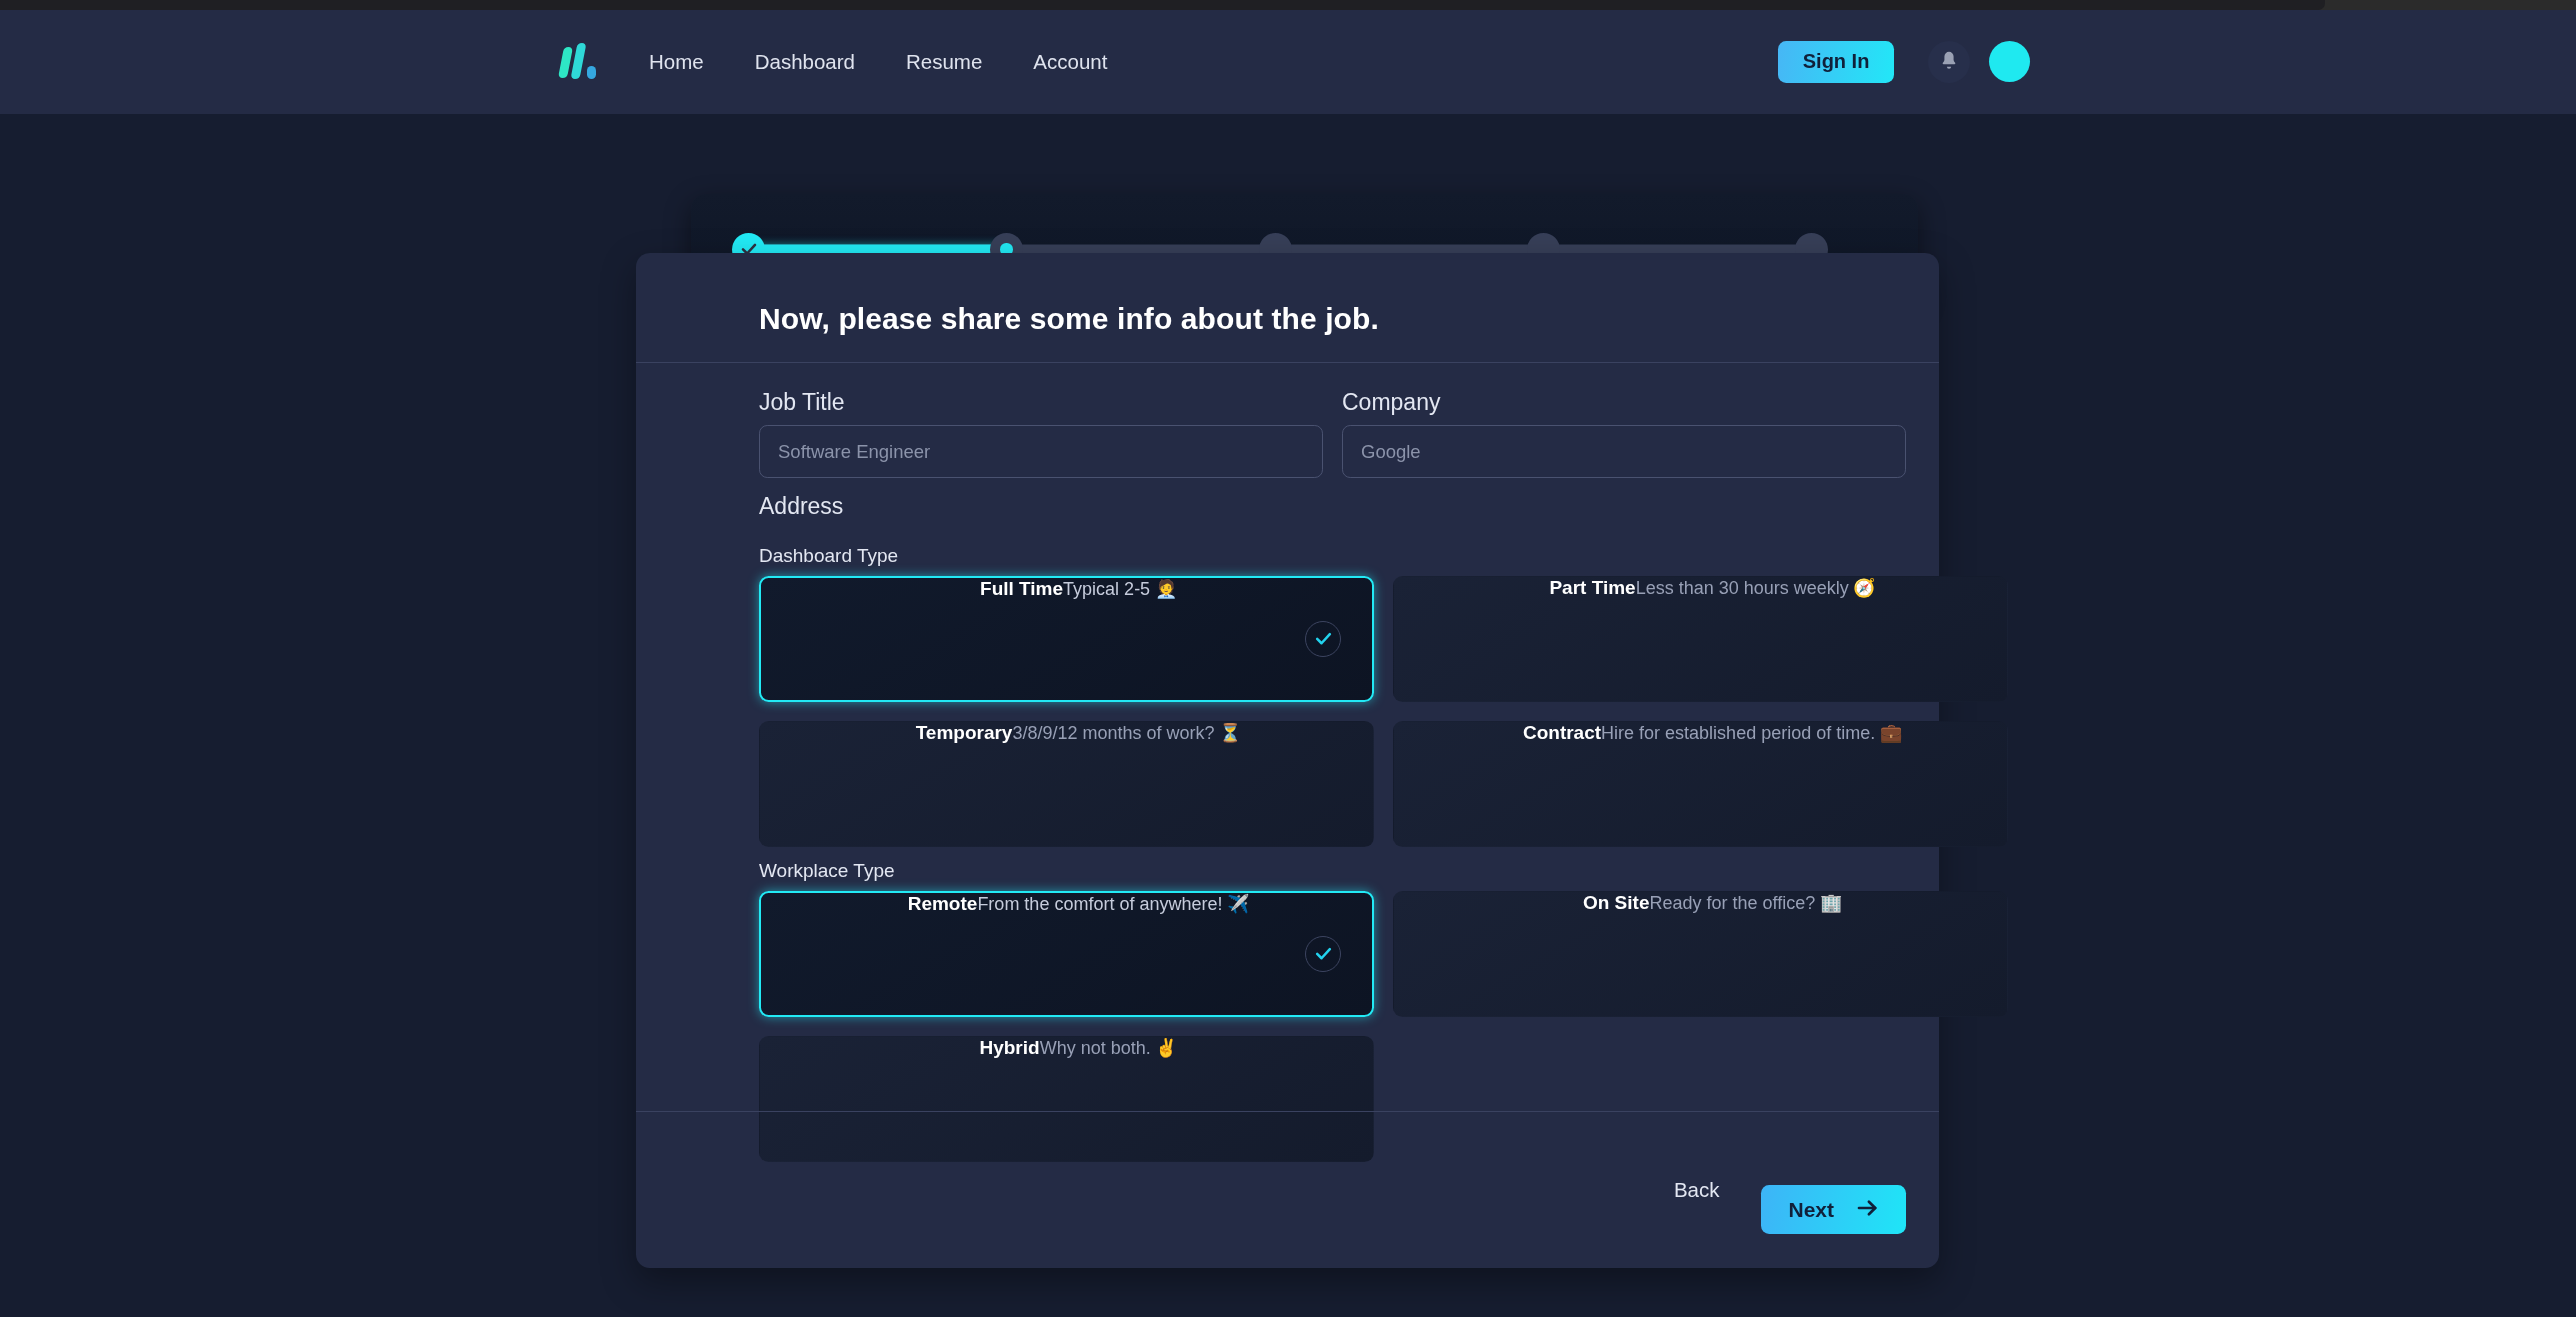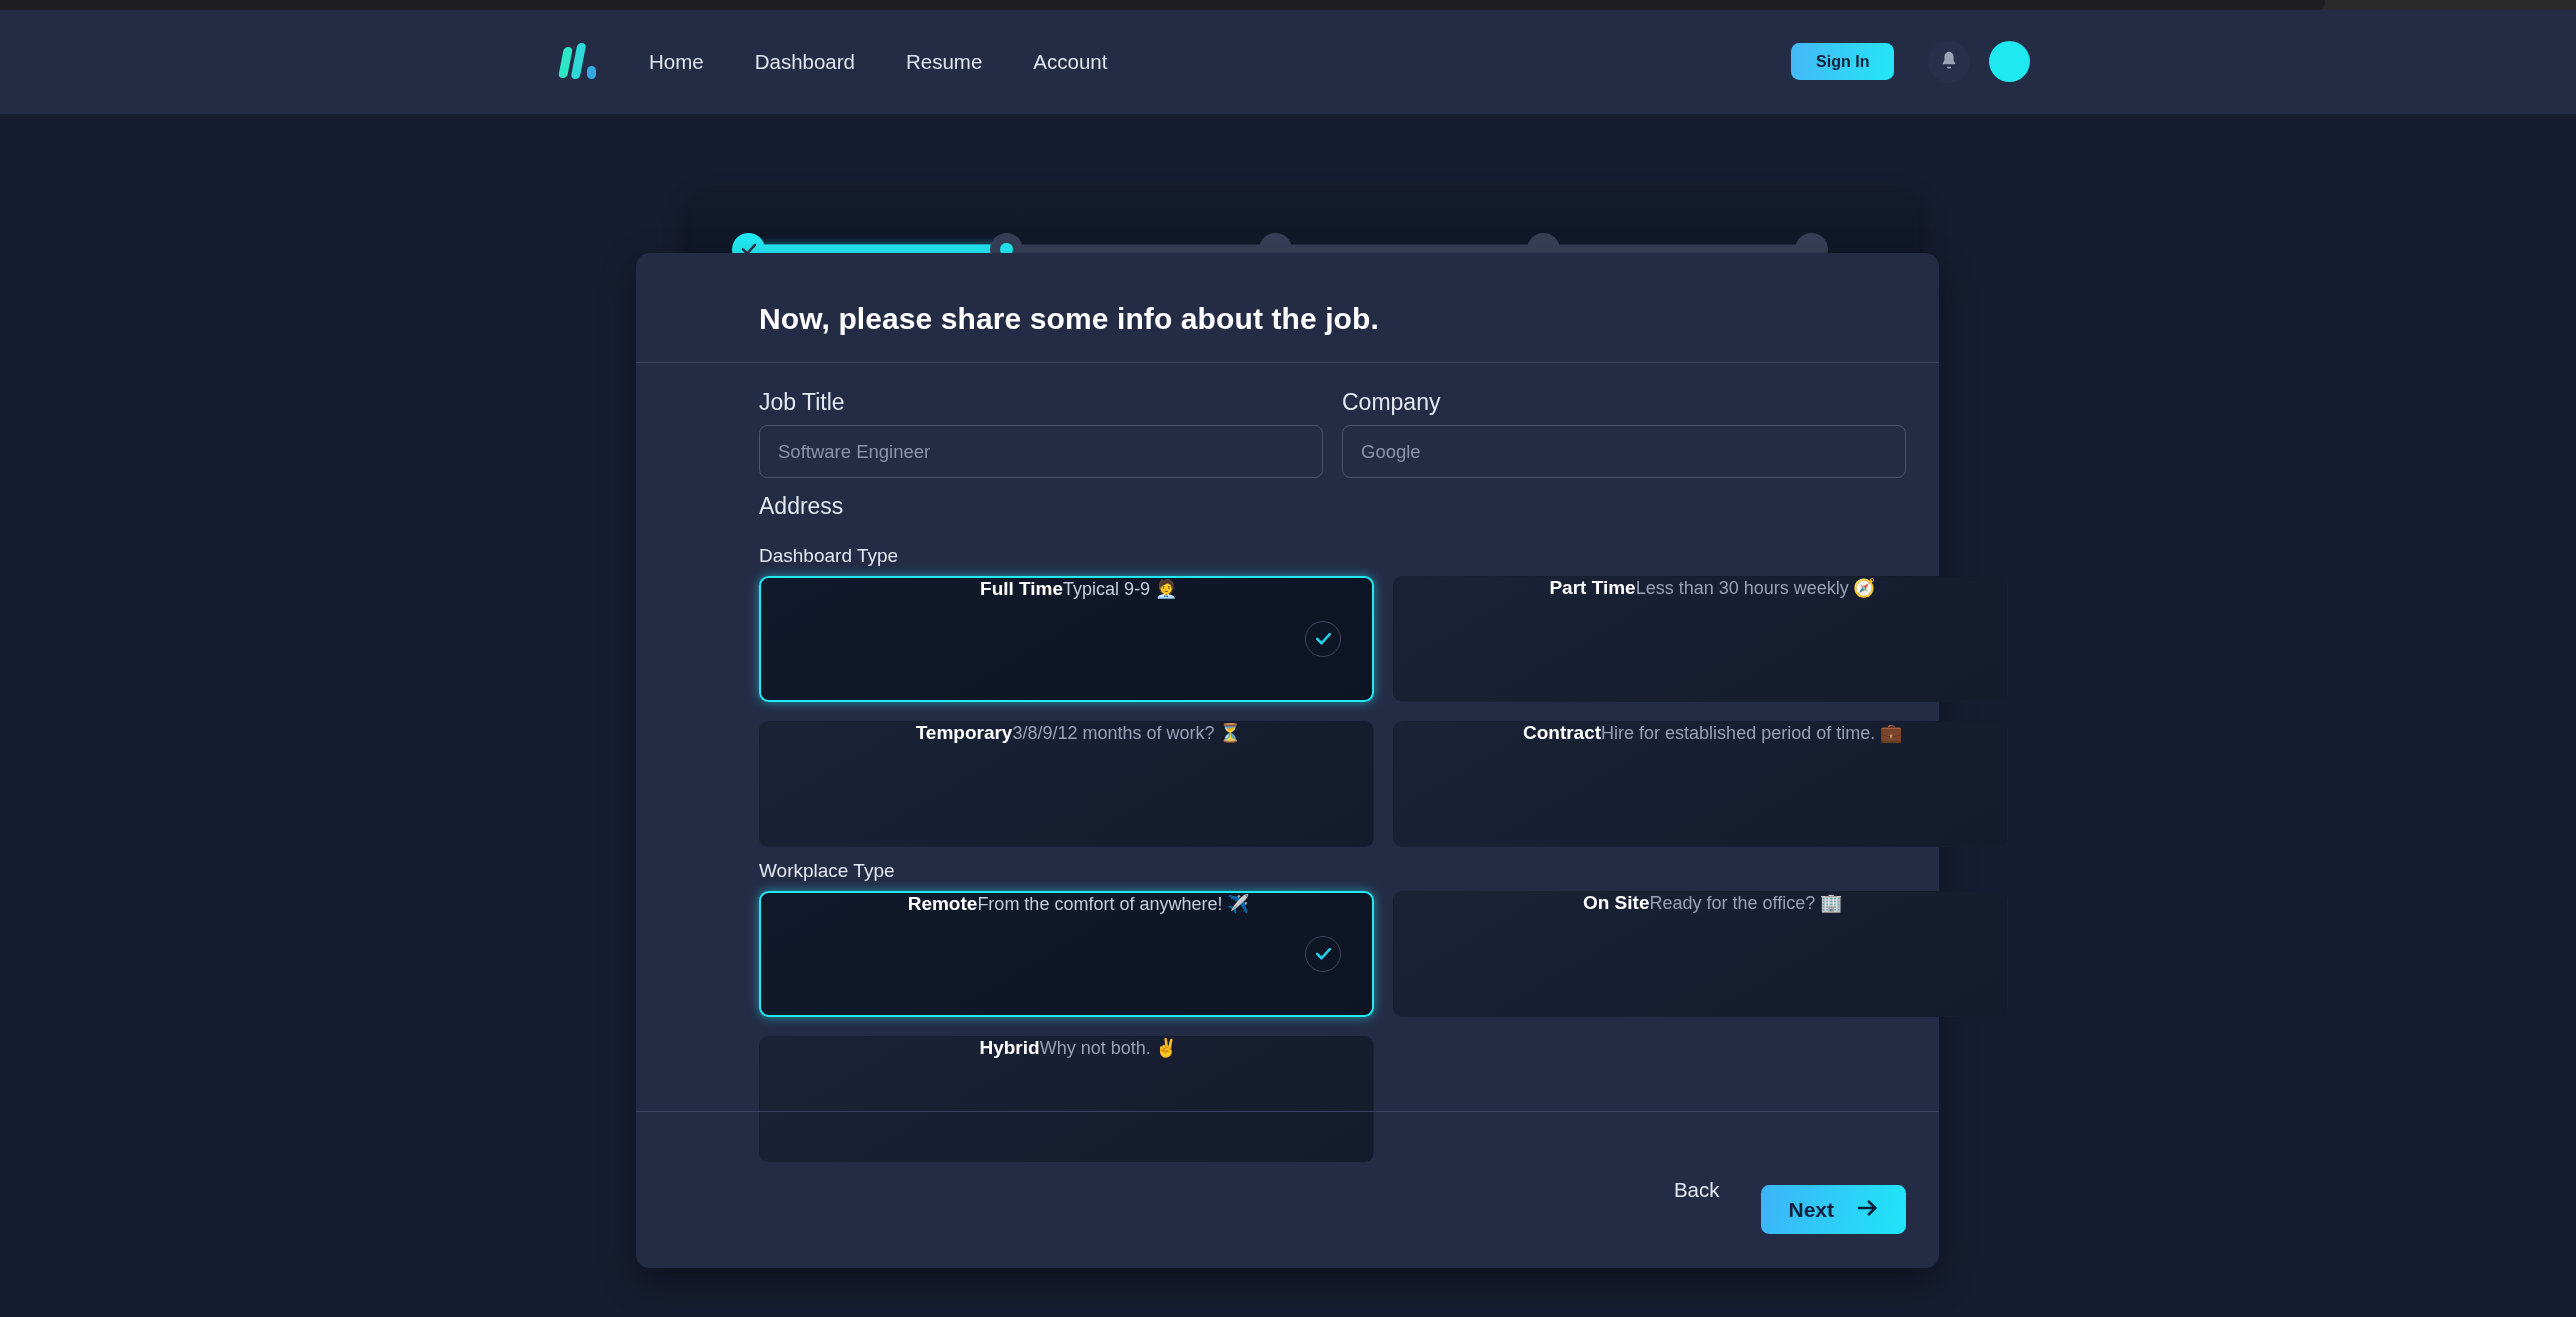--- a/index.html
+++ b/index.html
@@ -73,21 +73,21 @@
 
   .nav-right {
     margin-left: auto;
     margin-right: 546px;
     display: flex;
     align-items: center;
   }
   .signin-btn {
     background: linear-gradient(100deg, #47b6f5 0%, #22e7f7 100%);
     color: #10203a;
-    font-size: 16px;
+    font-size: 20px;
     font-weight: bold;
     border: none;
     border-radius: 8.2px;
     padding: 9.6px 24.6px;
     cursor: pointer;
     white-space: nowrap;
   }
   .bell-wrap {
     width: 42px; height: 42px;
     border-radius: 50%;
@@ -394,21 +394,21 @@
       <div class="field full">
         <label class="field-label">Address</label>
       </div>
     </div>
 
     <div class="section-label">Dashboard Type</div>
     <div class="opt-grid">
 
       <div class="opt-card selected">
         <div class="opt-title">Full Time</div>
-        <div class="opt-sub">Typical 9-9 🧑‍💼</div>
+        <div class="opt-sub">Typical 2-5 🧑‍💼</div>
         <div class="check-badge">
           <span>
             <svg viewBox="0 0 24 24">
                 <polyline points="4,12.5 9.5,18 20,6.5" stroke-linecap="round" stroke-linejoin="round"></polyline>
               </svg>
           </span>
         </div>
       </div>
 
       <div class="opt-card">

